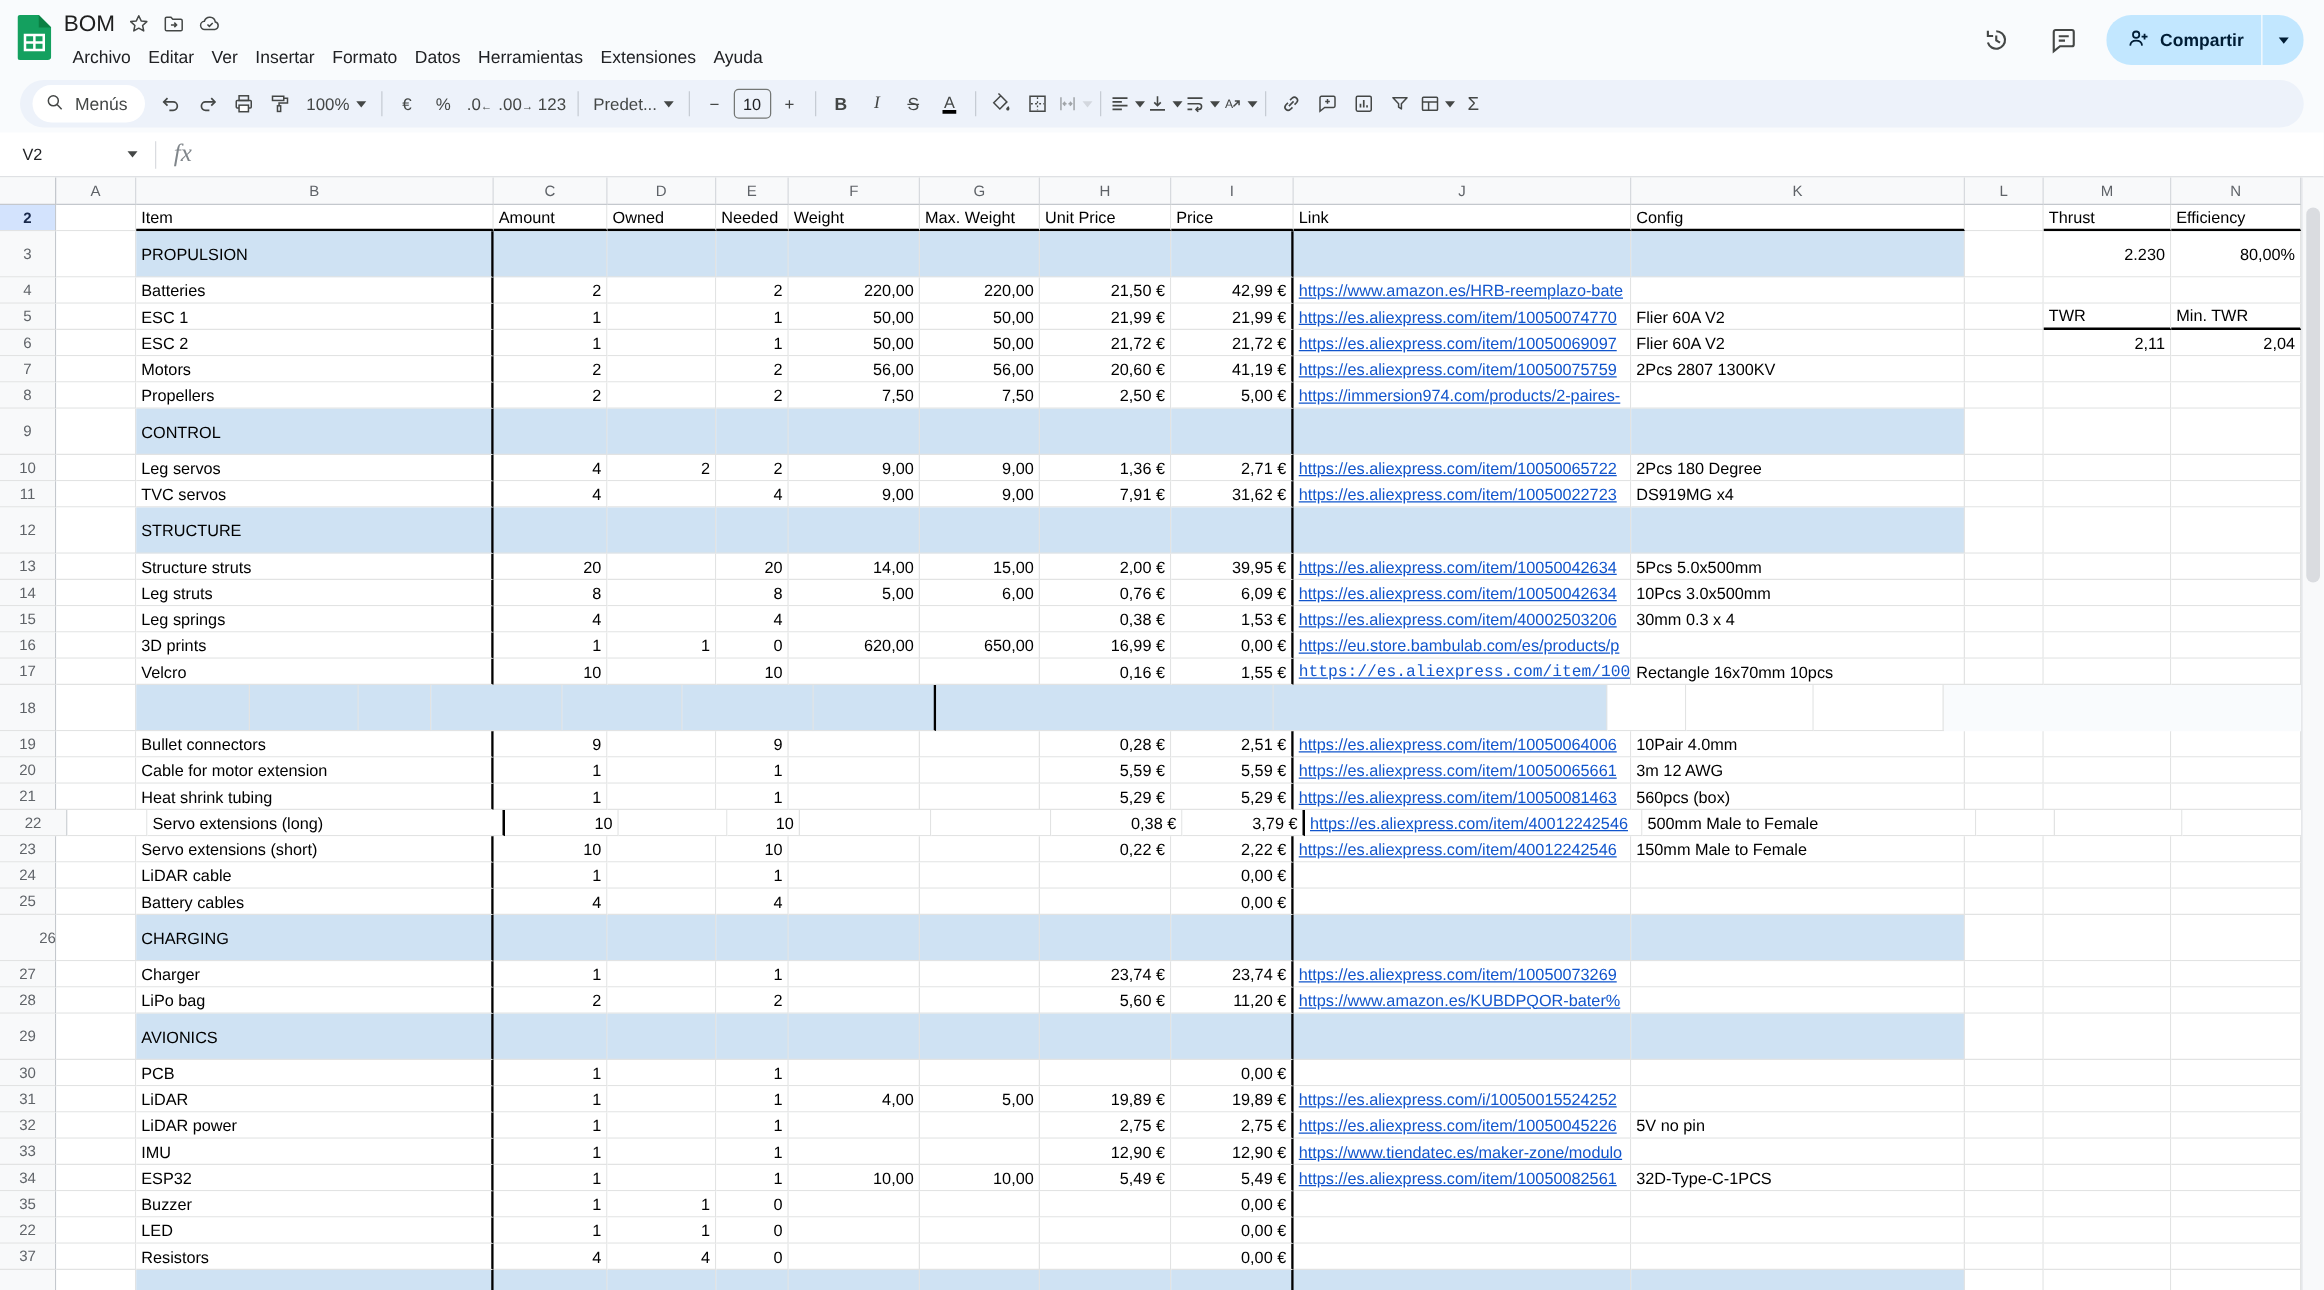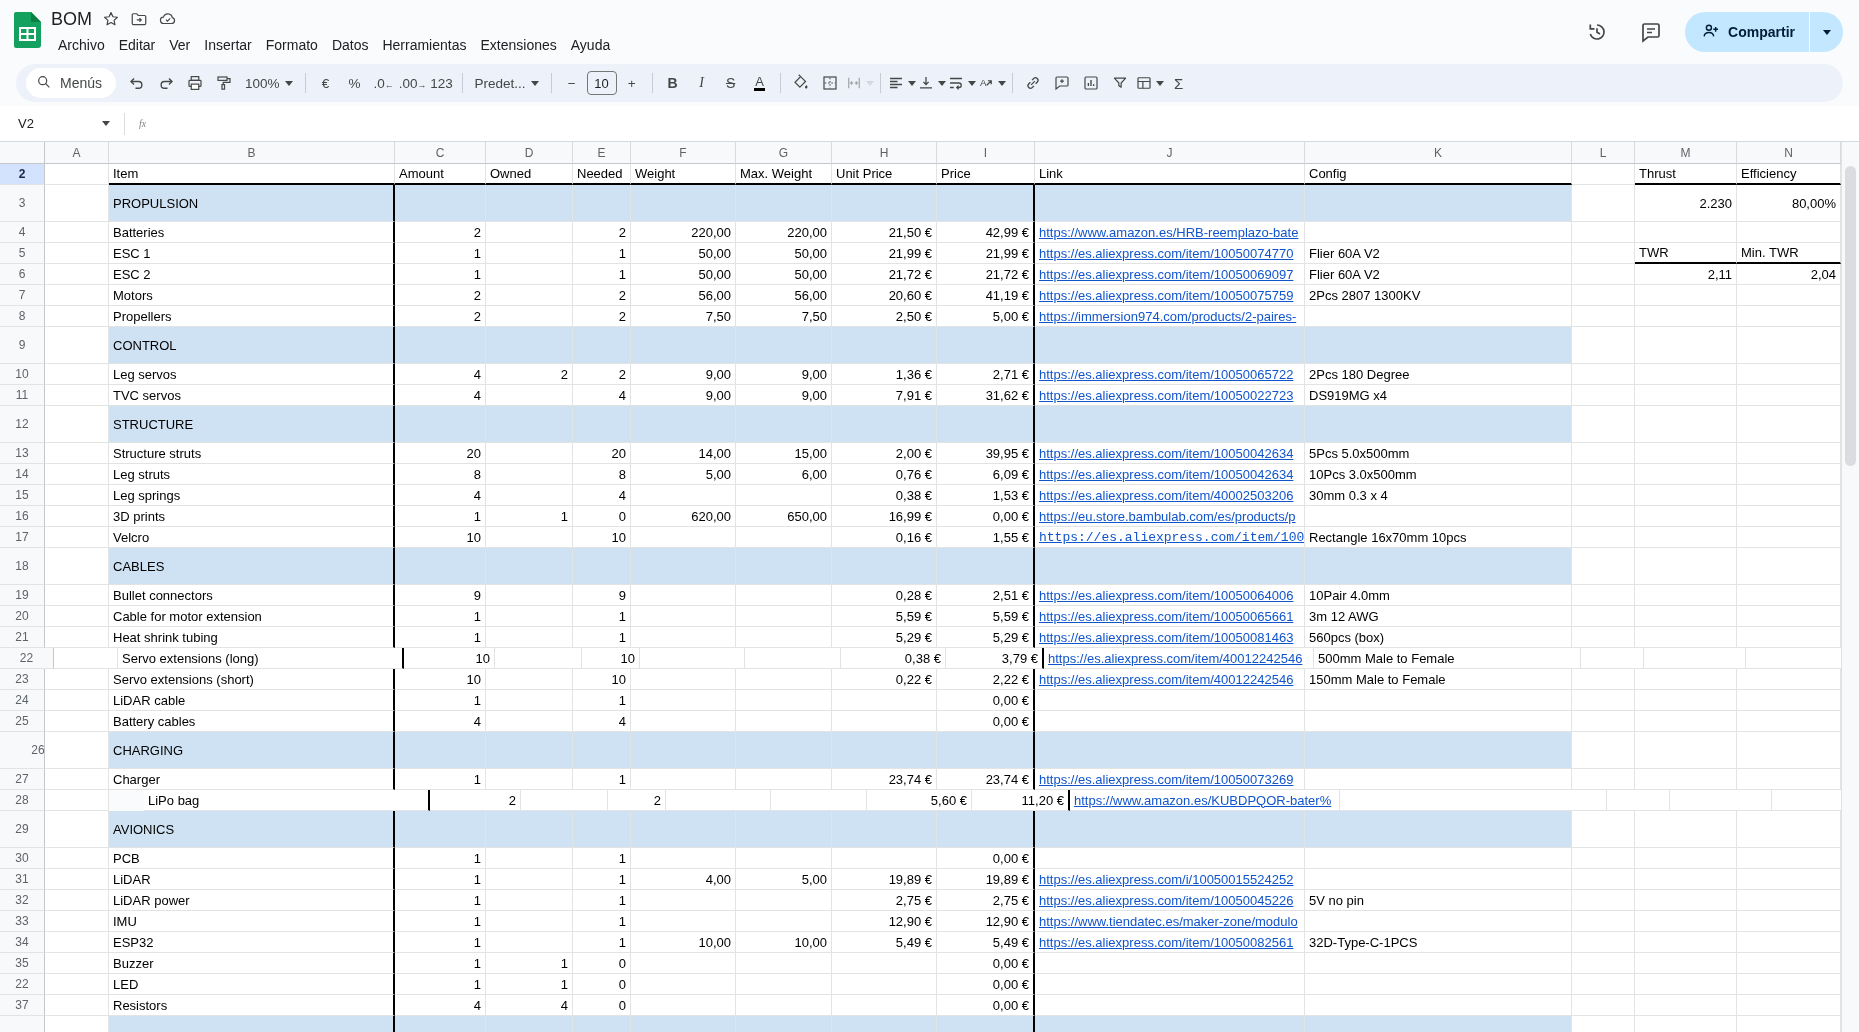--- a/index.html
+++ b/index.html
@@ -42,21 +42,21 @@
   .strike-s { text-decoration:line-through; font-size:14px; }
   .color-a { font-size:13px; line-height:13px; border-bottom:3px solid #000; padding:0 1px; }
   .dec small { font-size:9px; }
   .disabled { opacity:.45; }
 
   
   .formula-bar { height:36px; background:#fff; border-bottom:1px solid #d5d8dc; display:flex; align-items:center; padding-left:14px; }
   .name-box { width:86px; font-size:13px; color:#202124; padding-left:4px; cursor:text; }
   .nb-caret { margin:0 14px 0 2px; cursor:pointer; }
   .fb-sep { width:1px; height:22px; background:#dadce0; }
-  .fx { font-style:italic; font-family:"Liberation Serif",serif; color:#80868b; font-size:10px; margin:0 16px 0 14px; }
+  .fx { font-style:italic; font-family:"Liberation Serif",serif; color:#80868b; font-size:20px; margin:0 16px 0 14px; }
   .fb-input { flex:1; height:100%; cursor:text; }
 
   
   .grid { position:absolute; top:142px; left:0; width:1841px; }
   .hstrip { display:flex; height:22px; background:#f8f9fa; }
   .cell-h { border-right:1px solid #d7dade; border-bottom:1px solid #c4c8cd; display:flex; align-items:center; justify-content:center; font-size:12px; color:#5f6368; cursor:pointer; }
   .corner { background:#f8f9fa; border-right:1px solid #c4c8cd; border-bottom:1px solid #c4c8cd; }
   .row { display:flex; }
   .gut { background:#f8f9fa; border-right:1px solid #c4c8cd; border-bottom:1px solid #e2e3e3; display:flex; align-items:center; justify-content:center; font-size:12px; color:#5f6368; cursor:pointer; flex:none; }
   .gut-sel { background:#d3e3fd; color:#18284a; font-weight:600; }
@@ -637,21 +637,20 @@
           <a class="cell-link" href="#">https://es.aliexpress.com/item/10050080633</a>
         </div>
         <div class="cell" style="width: 267px;">Rectangle 16x70mm 10pcs</div>
         <div class="cell" style="width: 63px;"></div>
         <div class="cell num" style="width: 102px;"></div>
         <div class="cell num" style="width: 104px;"></div>
       </div>
       <div class="row" style="height: 37px;">
         <div class="gut" style="width: 45px;">18</div>
         <div class="cell" style="width: 64px;"></div>
-        <div class="cell blue vblk" style="width: 286px;">CABLES</div>
         <div class="cell num blue" style="width: 91px;"></div>
         <div class="cell num blue" style="width: 87px;"></div>
         <div class="cell num blue" style="width: 58px;"></div>
         <div class="cell num blue" style="width: 105px;"></div>
         <div class="cell num blue" style="width: 96px;"></div>
         <div class="cell num blue" style="width: 105px;"></div>
         <div class="cell num blue vblk" style="width: 98px;"></div>
         <div class="cell blue" style="width: 270px;"></div>
         <div class="cell blue" style="width: 267px;"></div>
         <div class="cell" style="width: 63px;"></div>
@@ -819,21 +818,21 @@
           <a class="cell-link" href="#">https://es.aliexpress.com/item/10050073269</a>
         </div>
         <div class="cell" style="width: 267px;"></div>
         <div class="cell" style="width: 63px;"></div>
         <div class="cell num" style="width: 102px;"></div>
         <div class="cell num" style="width: 104px;"></div>
       </div>
       <div class="row" style="height: 21px;">
         <div class="gut" style="width: 45px;">28</div>
         <div class="cell" style="width: 64px;"></div>
-        <div class="cell vblk" style="width: 286px; margin-left: 35px;">LiPo bag</div>
+        <div class="cell vblk" style="width: 286px;">LiPo bag</div>
         <div class="cell num" style="width: 91px;">2</div>
         <div class="cell num" style="width: 87px;"></div>
         <div class="cell num" style="width: 58px;">2</div>
         <div class="cell num" style="width: 105px;"></div>
         <div class="cell num" style="width: 96px;"></div>
         <div class="cell num" style="width: 105px;">5,60 €</div>
         <div class="cell num vblk" style="width: 98px;">11,20 €</div>
         <div class="cell" style="width: 270px;">
           <a class="cell-link" href="#">https://www.amazon.es/KUBDPQOR-bater%</a>
         </div>

